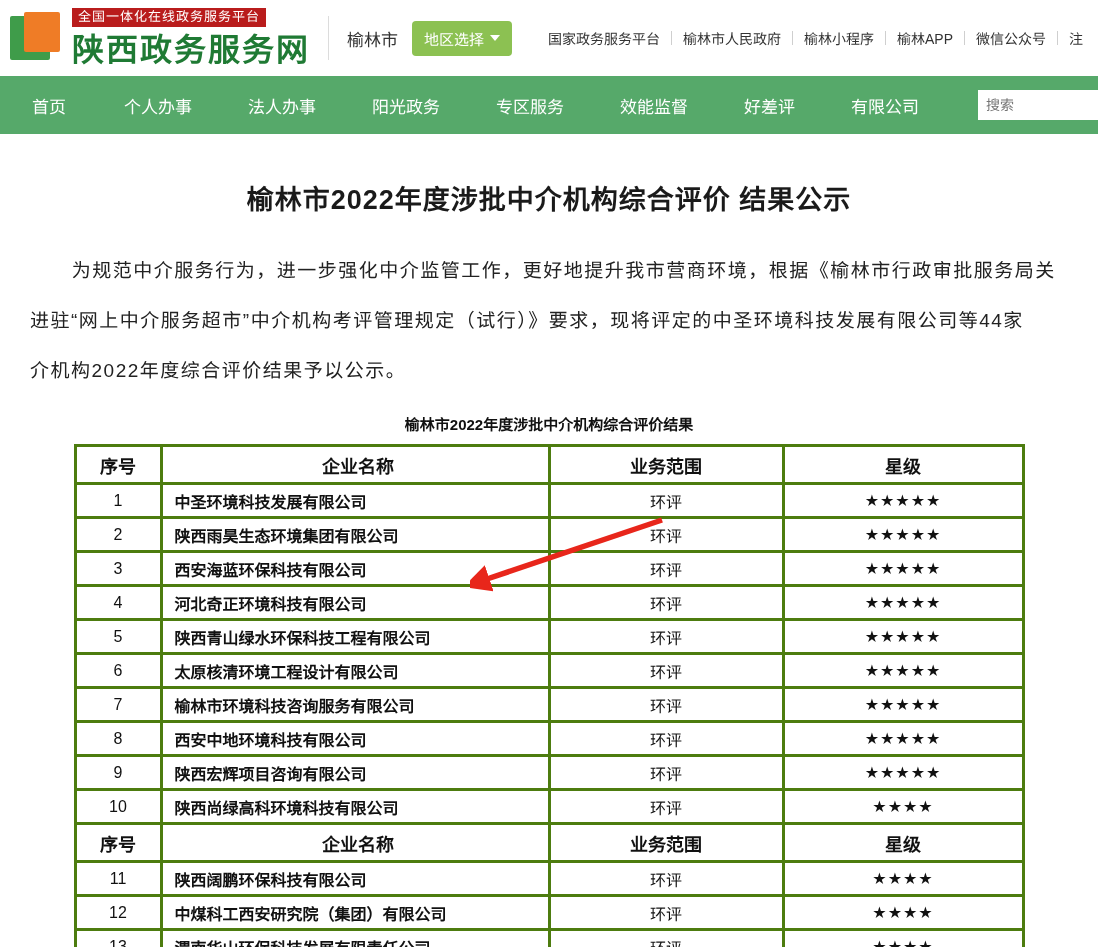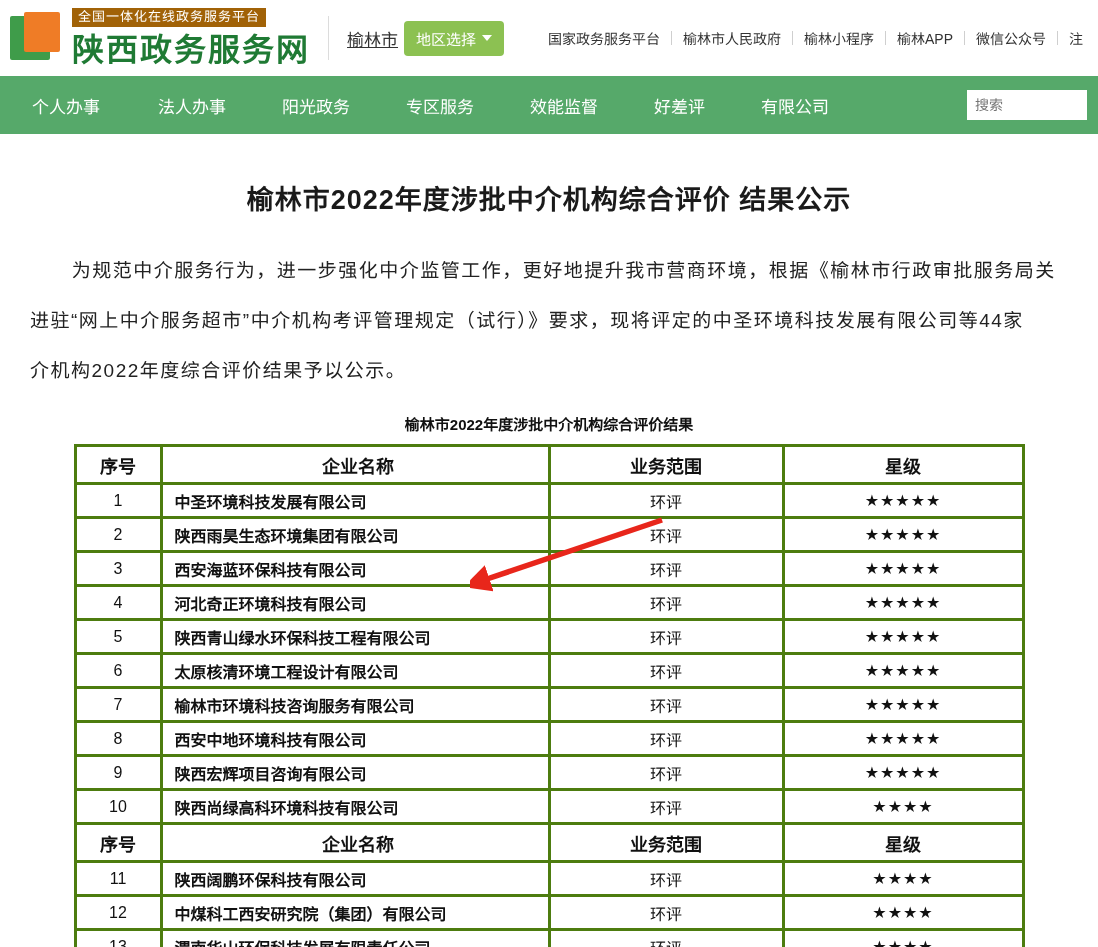--- a/index.html
+++ b/index.html
@@ -39,42 +39,41 @@
   .logo-mark .sq-orange {
     position: absolute; left: 14px; top: 0;
     width: 36px; height: 40px;
     background: #ef7c26;
     border-radius: 2px;
   }
   .logo-text { line-height: 1.15; }
   .logo-sub {
     font-size: 13px;
     color: #ffffff;
-    background: #a16207;
+    background: #b91c1c;
     padding: 2px 6px;
     display: inline-block;
     letter-spacing: 1px;
   }
   .logo-main {
     font-size: 32px;
     color: #1f7a34;
     font-weight: bold;
     margin-top: 5px;
     letter-spacing: 2px;
   }
   .divider-v {
     width: 1px; height: 44px;
     background: #dcdcdc;
     margin: 0 18px;
   }
   .city-name {
     font-size: 17px;
     color: #333;
-    margin-right: 6px;
-    text-decoration: underline;
+    margin-right: 14px;
   }
   .region-select {
     background: #8dc63f;
     background: #8cc152;
     color: #fff;
     font-size: 15px;
     padding: 7px 12px;
     border-radius: 4px;
     display: flex;
     align-items: center;
@@ -126,21 +125,21 @@
     padding: 0 28px;
     height: 100%;
     display: flex;
     align-items: center;
     cursor: pointer;
     white-space: nowrap;
   }
   .nav-item:first-child { padding-left: 32px; padding-right: 30px; }
   .search-wrap {
     margin-left: auto;
-    margin-right: 11px;
+    margin-right: 0;
     display: flex;
     align-items: center;
     border-radius: 14px;
   }
   .search-input {
     width: 120px;
     height: 30px;
     border: none;
     outline: none;
     font-size: 14px;
@@ -250,20 +249,21 @@
     <a href="#">榆林APP</a>
     <span class="sep"></span>
     <a href="#">微信公众号</a>
     <span class="sep"></span>
     <a href="#">注</a>
   </div>
 </div>
 
 <div class="navbar">
   <div class="nav-items">
+    <div class="nav-item">首页</div>
     <div class="nav-item">个人办事</div>
     <div class="nav-item">法人办事</div>
     <div class="nav-item">阳光政务</div>
     <div class="nav-item">专区服务</div>
     <div class="nav-item">效能监督</div>
     <div class="nav-item">好差评</div>
     <div class="nav-item">有限公司</div>
   </div>
   <div class="search-wrap">
     <input class="search-input" type="text" placeholder="搜索" style="">

